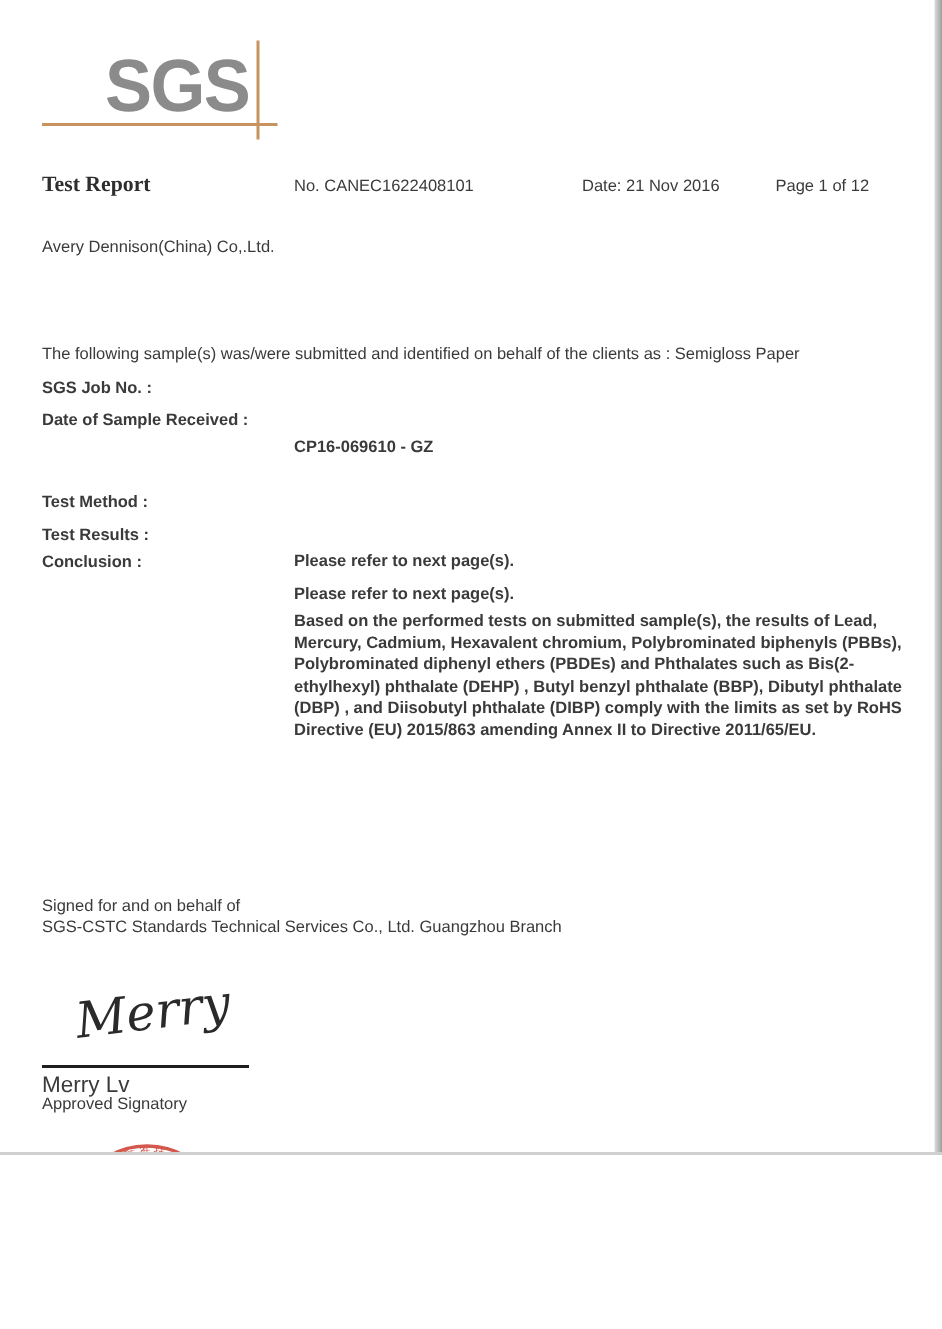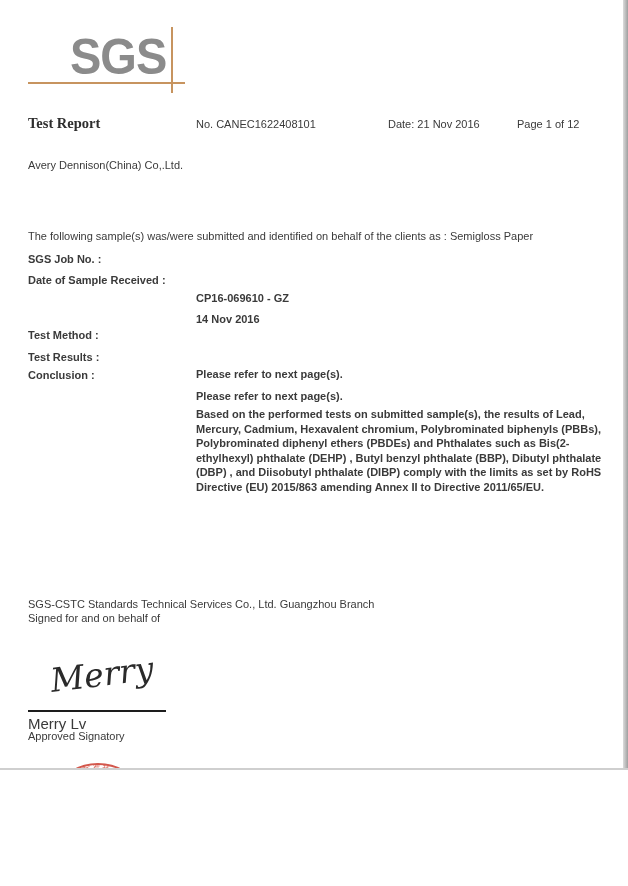--- a/index.html
+++ b/index.html
@@ -71,38 +71,37 @@
   <div class="client c-name">Avery Dennison(China) Co,.Ltd.</div>
 
   <div class="intro">The following sample(s) was/were submitted and identified on behalf of the clients as : Semigloss Paper</div>
 
   <div class="frow" style="top:252px">
     <span class="fl">SGS Job No. :</span>
     <span class="fv">CP16-069610 - GZ</span>
   </div>
   <div class="frow" style="top:273px">
     <span class="fl">Date of Sample Received :</span>
-    <span class="fv">14 Nov 2016</span>
   </div>
   <div class="frow" style="top:328px">
     <span class="fl">Test Method :</span>
     <span class="fv">Please refer to next page(s).</span>
   </div>
   <div class="frow" style="top:350px">
     <span class="fl">Test Results :</span>
     <span class="fv">Please refer to next page(s).</span>
   </div>
   <div class="frow" style="top:368px">
     <span class="fl">Conclusion :</span>
     <span class="fv">Based on the performed tests on submitted sample(s), the results of Lead, Mercury, Cadmium, Hexavalent chromium, Polybrominated biphenyls (PBBs), Polybrominated diphenyl ethers (PBDEs) and Phthalates such as Bis(2-ethylhexyl) phthalate (DEHP) , Butyl benzyl phthalate (BBP), Dibutyl phthalate (DBP) , and Diisobutyl phthalate (DIBP) comply with the limits as set by RoHS Directive (EU) 2015/863 amending Annex II to Directive 2011/65/EU.</span>
   </div>
 
   <div class="sig-for">
+    <div>Signed for and on behalf of</div>
     <div>SGS-CSTC Standards Technical Services Co., Ltd. Guangzhou Branch</div>
-    <div>Signed for and on behalf of</div>
   </div>
   <svg class="sig-svg" width="160" height="62" viewBox="0 0 160 62">
     <text x="12" y="44" font-family="DejaVu Serif, serif" font-style="italic" font-size="33" fill="#2a2a2a" transform="rotate(-7 12 44)">Merry</text>
   </svg>
   <div class="sig-line"></div>
   <div class="sig-name">Merry Lv</div>
   <div class="sig-role">Approved Signatory</div>
 
   <svg class="stamp" width="112" height="112" viewBox="0 0 112 112">
     <defs>

